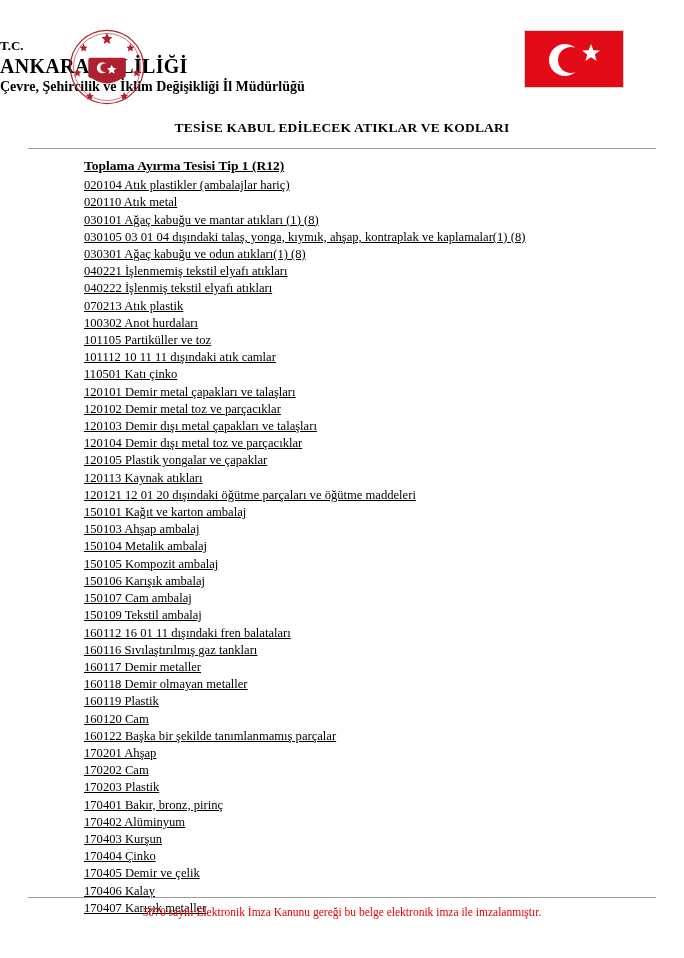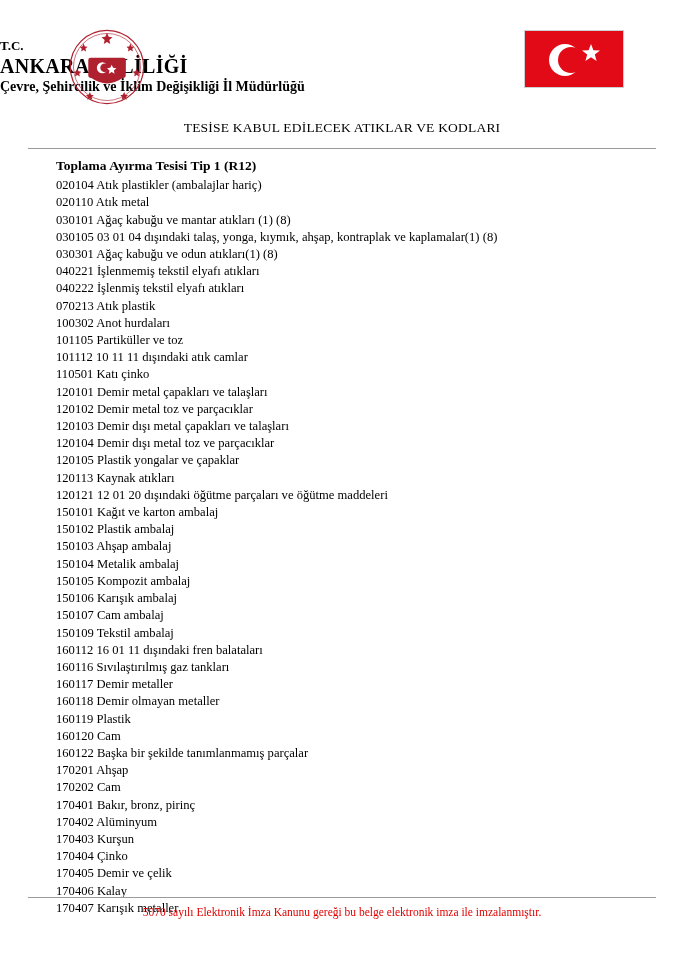--- a/index.html
+++ b/index.html
@@ -77,31 +77,32 @@
     text-align: left;
     padding-top: 38px;
     line-height: 1.22;
   }
   .t1 { font-size: 13px; font-weight: bold; }
   .t2 { font-size: 20px; font-weight: bold; letter-spacing: 0.3px; }
   .t3 { font-size: 14px; font-weight: bold; }
   .doc-title {
     text-align: center;
     font-size: 13.5px;
-    font-weight: normal;
+    font-weight: bold;
     margin-top: 16px;
     letter-spacing: 0.2px;
   }
   .rule {
     border: 0;
     border-top: 1px solid #9a9a9a;
     margin: 12px 28px 0 28px;
   }
   .content {
-    padding: 8px 0 0 56px;
+    padding: 8px 0 0 84px;
+    text-decoration: underline;
   }
   .section-title {
     font-size: 13.5px;
     font-weight: bold;
     margin: 0 0 2px 0;
     line-height: 1.35;
   }
   .waste-list {
     list-style: none;
     margin: 0;
@@ -194,36 +195,36 @@
         <li>101112 10 11 11 dışındaki atık camlar</li>
         <li>110501 Katı çinko</li>
         <li>120101 Demir metal çapakları ve talaşları</li>
         <li>120102 Demir metal toz ve parçacıklar</li>
         <li>120103 Demir dışı metal çapakları ve talaşları</li>
         <li>120104 Demir dışı metal toz ve parçacıklar</li>
         <li>120105 Plastik yongalar ve çapaklar</li>
         <li>120113 Kaynak atıkları</li>
         <li>120121 12 01 20 dışındaki öğütme parçaları ve öğütme maddeleri</li>
         <li>150101 Kağıt ve karton ambalaj</li>
-        <li>150102 Plastik ambalaj</li>
         <li>150103 Ahşap ambalaj</li>
         <li>150104 Metalik ambalaj</li>
         <li>150105 Kompozit ambalaj</li>
         <li>150106 Karışık ambalaj</li>
         <li>150107 Cam ambalaj</li>
         <li>150109 Tekstil ambalaj</li>
         <li>160112 16 01 11 dışındaki fren balataları</li>
         <li>160116 Sıvılaştırılmış gaz tankları</li>
         <li>160117 Demir metaller</li>
         <li>160118 Demir olmayan metaller</li>
         <li>160119 Plastik</li>
         <li>160120 Cam</li>
         <li>160122 Başka bir şekilde tanımlanmamış parçalar</li>
         <li>170201 Ahşap</li>
         <li>170202 Cam</li>
+        <li>170203 Plastik</li>
         <li>170401 Bakır, bronz, pirinç</li>
         <li>170402 Alüminyum</li>
         <li>170403 Kurşun</li>
         <li>170404 Çinko</li>
         <li>170405 Demir ve çelik</li>
         <li>170406 Kalay</li>
         <li>170407 Karışık metaller</li>
       </ul>
   </div>
 

